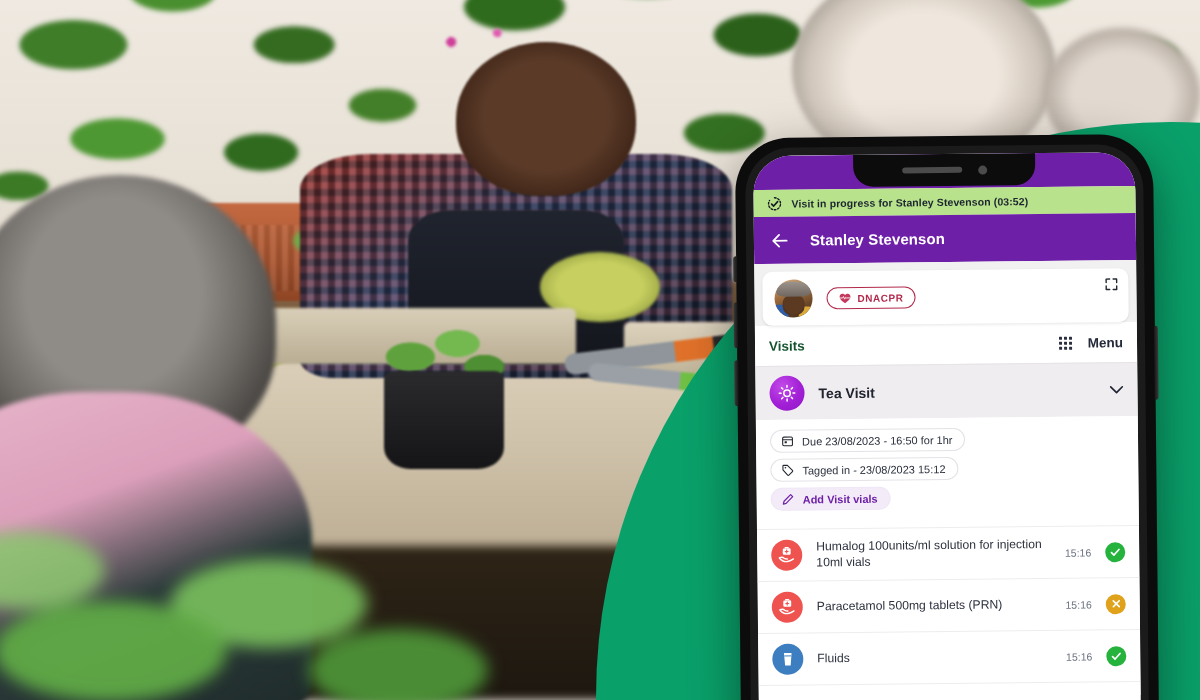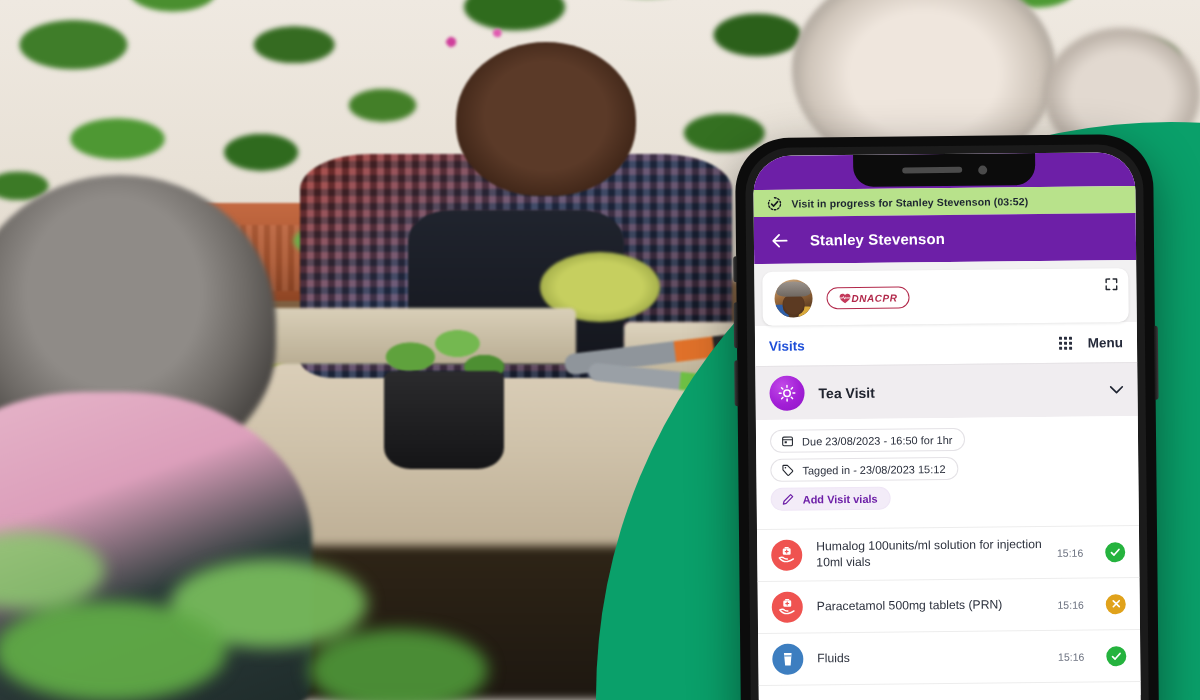--- a/index.html
+++ b/index.html
@@ -281,38 +281,37 @@
     border-radius: 48% 48% 26% 26%; }
   .avatar .face { position:absolute; left:20%; top:38%; width:60%; height:56%;
     background: radial-gradient(ellipse at 50% 40%, #5c3a22 0 60%, #3a2213 100%);
     border-radius: 48% 48% 44% 44%; }
   .avatar .shirtL { position:absolute; left:-10%; bottom:0; width:46%; height:34%;
     background:#2f5fa8; border-radius: 40% 10% 0 0; }
   .avatar .shirtR { position:absolute; right:-4%; bottom:0; width:42%; height:30%;
     background:#d9a93a; border-radius: 10% 40% 0 0; }
 
   .dnacpr {
-    display:inline-flex; align-items:center; 
+    display:inline-flex; align-items:center; gap:6px;
     border: 1.6px solid #b2294b; border-radius: 999px;
     padding: 4px 11px;
-    font-style: italic;
   }
   .dnacpr .lbl { color:#b2294b; font-size:10px; font-weight:800; letter-spacing:.5px; }
   .heart-icon { width:13px; height:12px; flex:0 0 auto; }
 
   .expand-btn {
     position:absolute; right:10px; top:9px;
     width:14px; height:14px; cursor:pointer;
   }
 
   .visits-row {
     display:flex; align-items:center; justify-content:space-between;
     background:#fff; padding: 13px 14px 12px 14px;
   }
-  .visits-label { font-size:13.5px; font-weight:700; color:#1d4ed8; }
+  .visits-label { font-size:13.5px; font-weight:700; color:#14532d; }
   .menu-group { display:flex; align-items:center; gap:16px; cursor:pointer; }
   .grid-icon { display:grid; grid-template-columns: repeat(3,3px); gap:2px; }
   .grid-icon i { width:3px; height:3px; background:#2b2f3e; border-radius:.5px; display:block; }
   .menu-label { font-size:13.5px; font-weight:700; color:#252a3a; }
 
   .visit-header {
     display:flex; align-items:center; gap:14px;
     background:#f0edf0;
     padding: 9px 14px;
     border-top: 1px solid #e6e3e6;
@@ -345,21 +344,21 @@
   .med-item {
     display:flex; align-items:center; gap:14px;
     padding: 10px 14px;
     border-top: 1px solid #ededed;
   }
   .med-icon { width:31px; height:31px; border-radius:50%; flex:0 0 auto;
     display:flex; align-items:center; justify-content:center; }
   .med-icon.red { background:#ef5350; }
   .med-icon.blue { background:#3d7ec0; }
   .med-name { flex:1; font-size:12.2px; color:#2c313d; line-height:1.28; }
-  .med-time { font-size:10.5px; color:#6c7280; margin-right:8px; white-space:nowrap; }
+  .med-time { font-size:10.5px; color:#6c7280; white-space:nowrap; }
   .status-dot { width:20px; height:20px; border-radius:50%; flex:0 0 auto;
     display:flex; align-items:center; justify-content:center; }
   .status-dot.ok { background:#25b33e; }
   .status-dot.warn { background:#e0a21b; }
 </style>
 </head>
 <body>
 
 <div class="stage">
 

